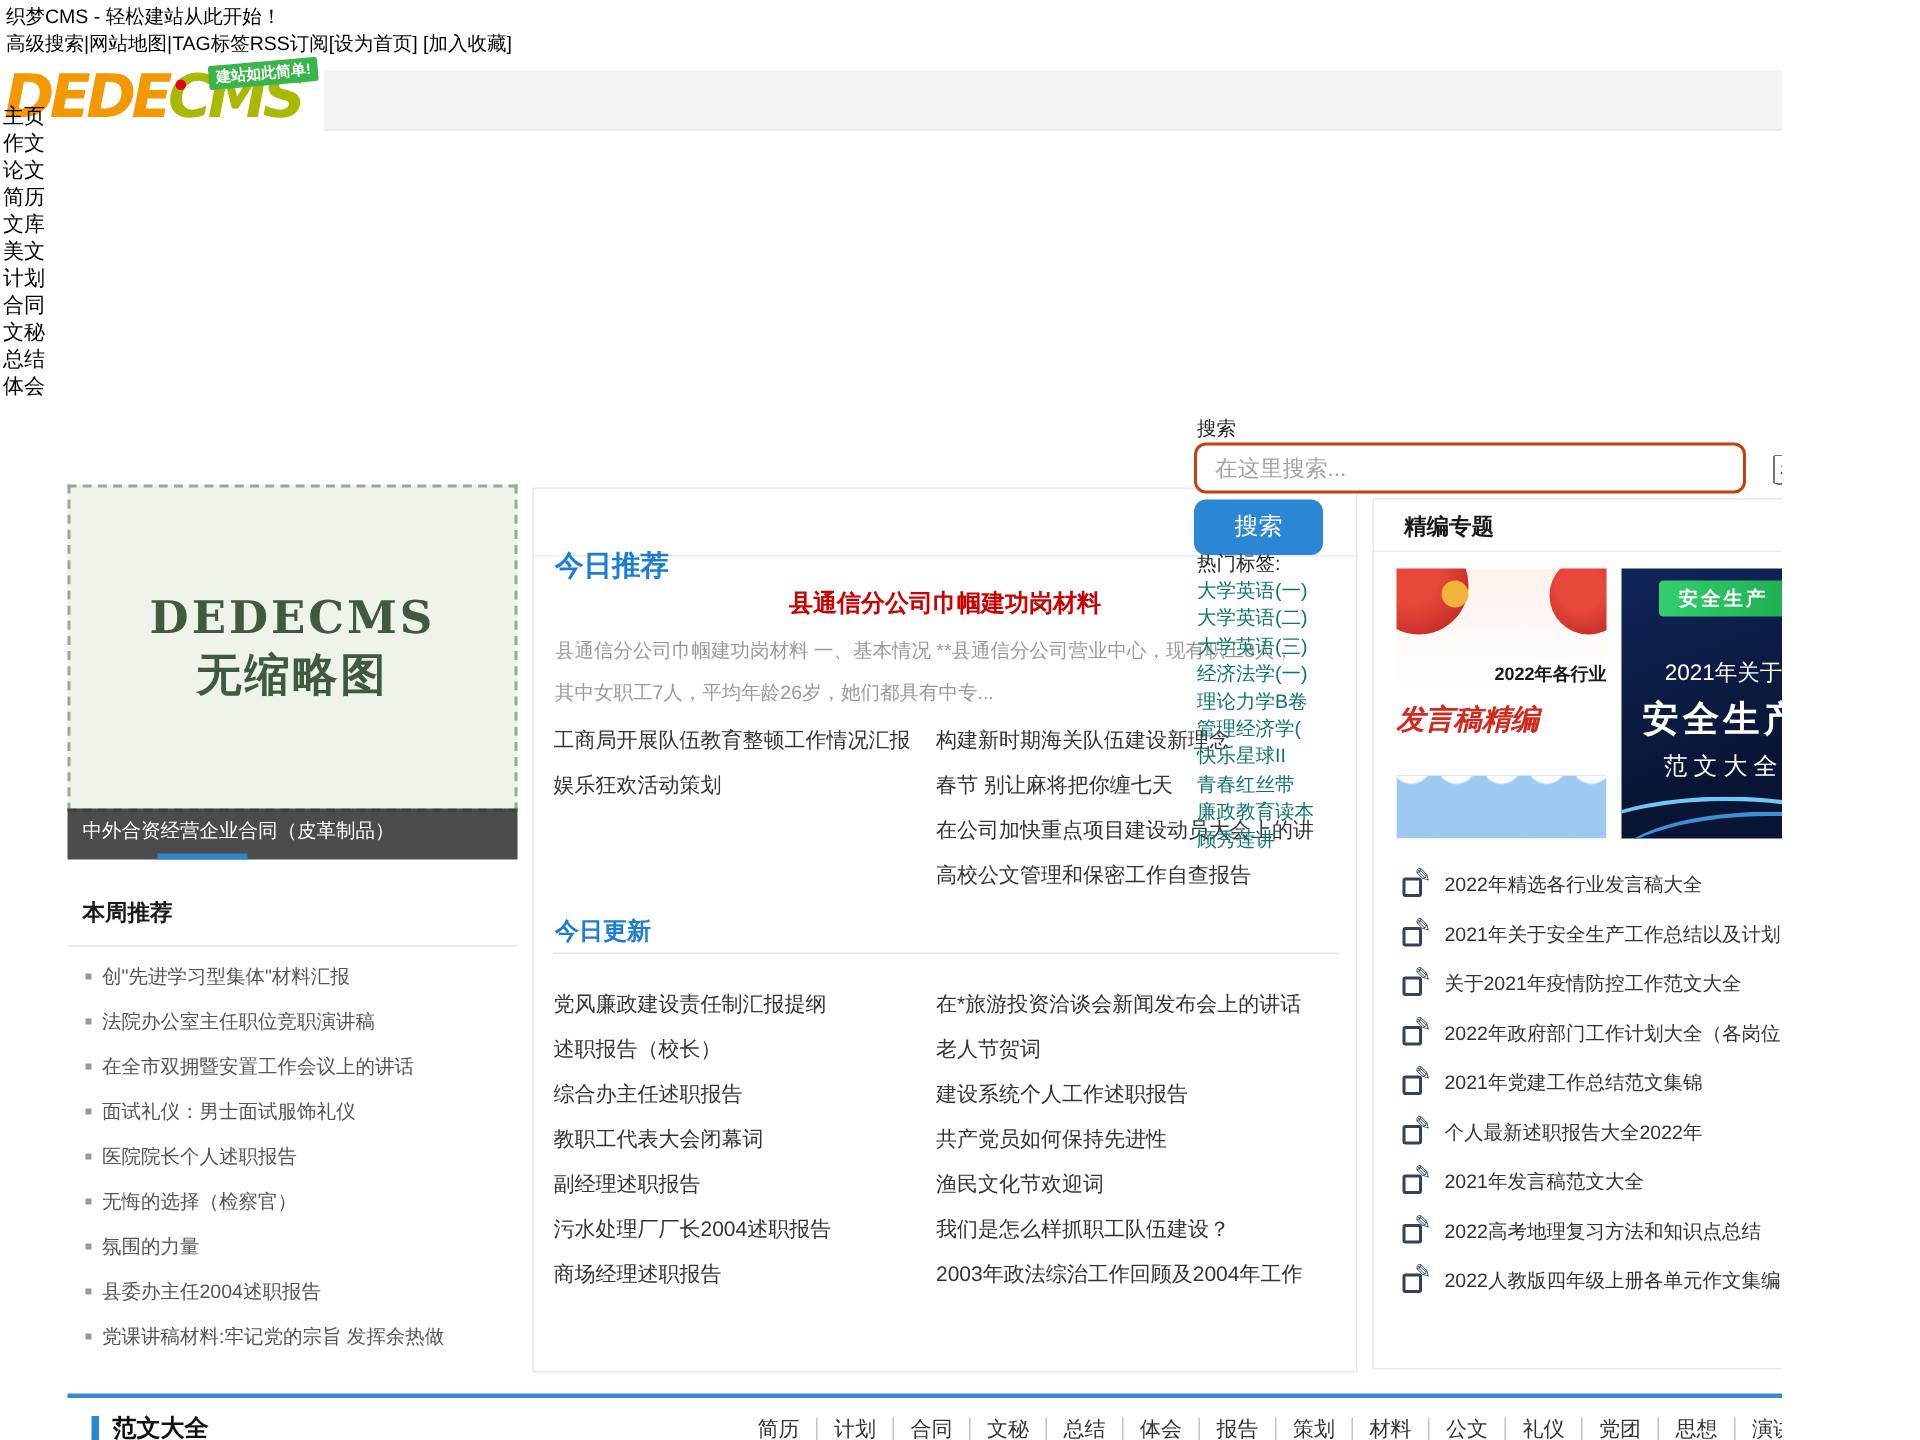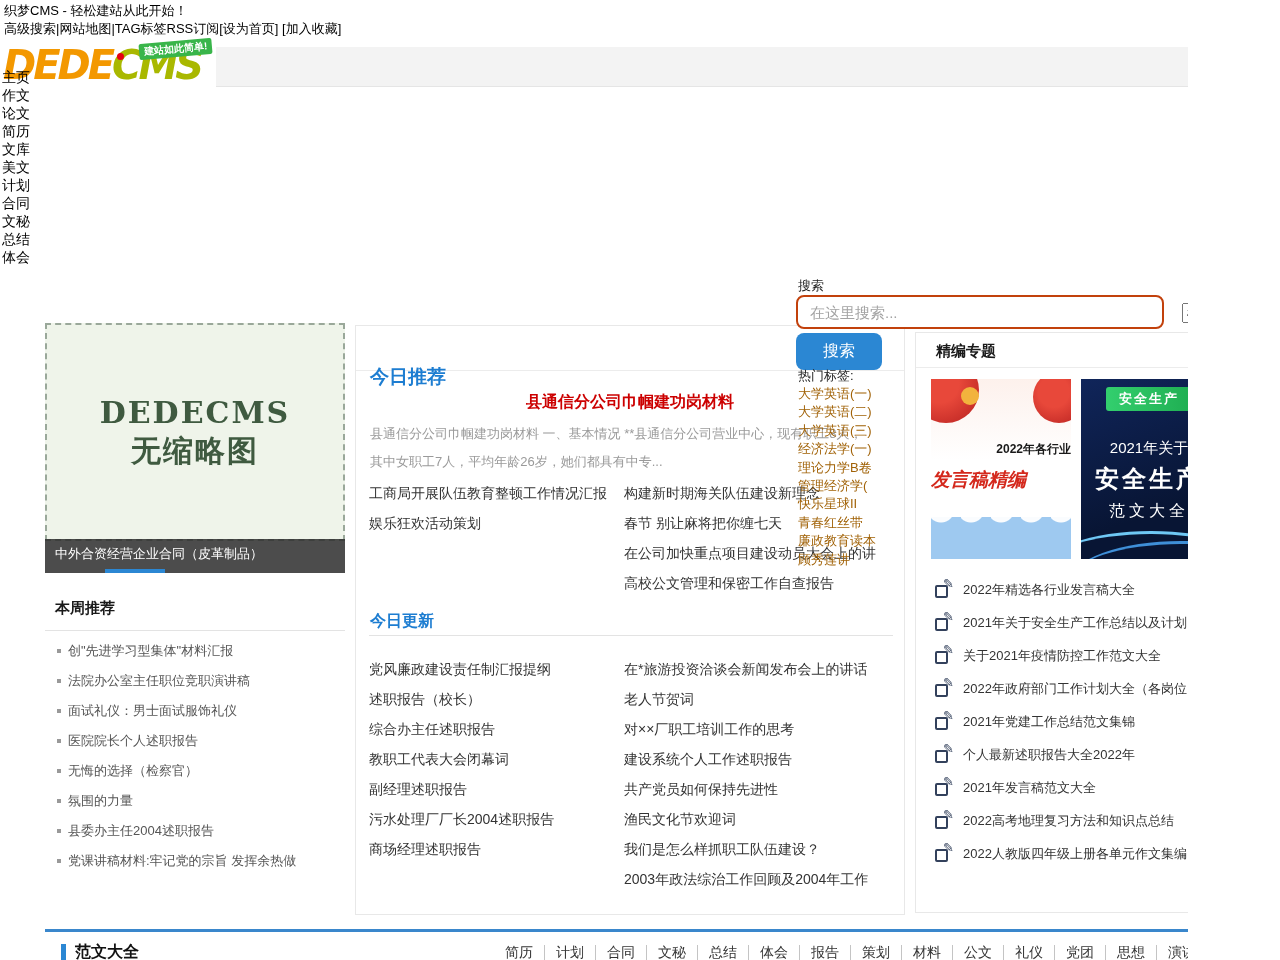--- a/index.html
+++ b/index.html
@@ -27,21 +27,21 @@
 
   
   .search-module { position:absolute; left:796px; top:277px; width:380px; height:300px; z-index:10; pointer-events:none; }
   .search-module > * { pointer-events:auto; }
   .search-label { position:absolute; left:2px; top:0; font-size:13px; color:#222; }
   .search-input { position:absolute; left:0; top:18px; width:368px; height:34px; border:2px solid #c2410c; border-radius:8px; padding:0 12px; font-size:15px; color:#333; outline:none; background:#fff; font-family:inherit; }
   .search-input::placeholder { color:#a3a3a3; }
   .search-button { position:absolute; left:0; top:56px; width:86px; height:37px; background:#2b87d3; color:#fff; border:none; border-radius:8px; font-size:16px; cursor:pointer; font-family:inherit; }
   .hot-label { position:absolute; left:2px; top:90px; font-size:13px; color:#222; }
   .hot-tags { position:absolute; left:2px; top:108px; list-style:none; }
-  .hot-tags li { font-size:13px; color:#a16207; line-height:18.4px; cursor:pointer; white-space:nowrap; }
+  .hot-tags li { font-size:13px; color:#0f766e; line-height:18.4px; cursor:pointer; white-space:nowrap; }
 
   .search-scope { position:absolute; left:1182px; top:303px; width:70px; height:20px; font-size:12px; z-index:10; font-family:inherit; }
 
   
   .slider { position:absolute; left:45px; top:323px; width:300px; height:250px; cursor:pointer; }
   .slide-ph { position:absolute; left:0; top:0; width:300px; height:218px; background:#eff4ea; border:2px dashed #9aa89a; display:flex; flex-direction:column; align-items:center; justify-content:center; }
   .slide-ph div { font-family:"DejaVu Serif","Liberation Serif",serif; font-weight:bold; font-size:30px; color:#3f5a40; letter-spacing:2px; line-height:38px; }
   .slide-caption { position:absolute; left:0; bottom:0; width:300px; height:34px; background:rgba(45,45,45,.85); color:#fff; font-size:13px; line-height:30px; padding-left:10px; white-space:nowrap; overflow:hidden; }
   .slide-progress { position:absolute; left:60px; bottom:0; width:60px; height:4px; background:#2b87d3; }
 
@@ -180,20 +180,24 @@
     <li>
         <span class="dot"></span>
         <span class="txt">创"先进学习型集体"材料汇报</span>
       </li>
         <li>
         <span class="dot"></span>
         <span class="txt">法院办公室主任职位竞职演讲稿</span>
       </li>
         <li>
         <span class="dot"></span>
+        <span class="txt">在全市双拥暨安置工作会议上的讲话</span>
+      </li>
+        <li>
+        <span class="dot"></span>
         <span class="txt">面试礼仪：男士面试服饰礼仪</span>
       </li>
         <li>
         <span class="dot"></span>
         <span class="txt">医院院长个人述职报告</span>
       </li>
         <li>
         <span class="dot"></span>
         <span class="txt">无悔的选择（检察官）</span>
       </li>
@@ -241,21 +245,20 @@
         <li>综合办主任述职报告</li>
         <li>教职工代表大会闭幕词</li>
         <li>副经理述职报告</li>
         <li>污水处理厂厂长2004述职报告</li>
         <li>商场经理述职报告</li>
       </ul>
     <ul class="col-list updates-right">
 
     <li>在*旅游投资洽谈会新闻发布会上的讲话</li>
         <li>老人节贺词</li>
-        <li>对××厂职工培训工作的思考</li>
         <li>建设系统个人工作述职报告</li>
         <li>共产党员如何保持先进性</li>
         <li>渔民文化节欢迎词</li>
         <li>我们是怎么样抓职工队伍建设？</li>
         <li>2003年政法综治工作回顾及2004年工作</li>
       </ul>
   </div>
 
   <div class="box bordered topics-box">
     <div class="topics-title">精编专题</div>

